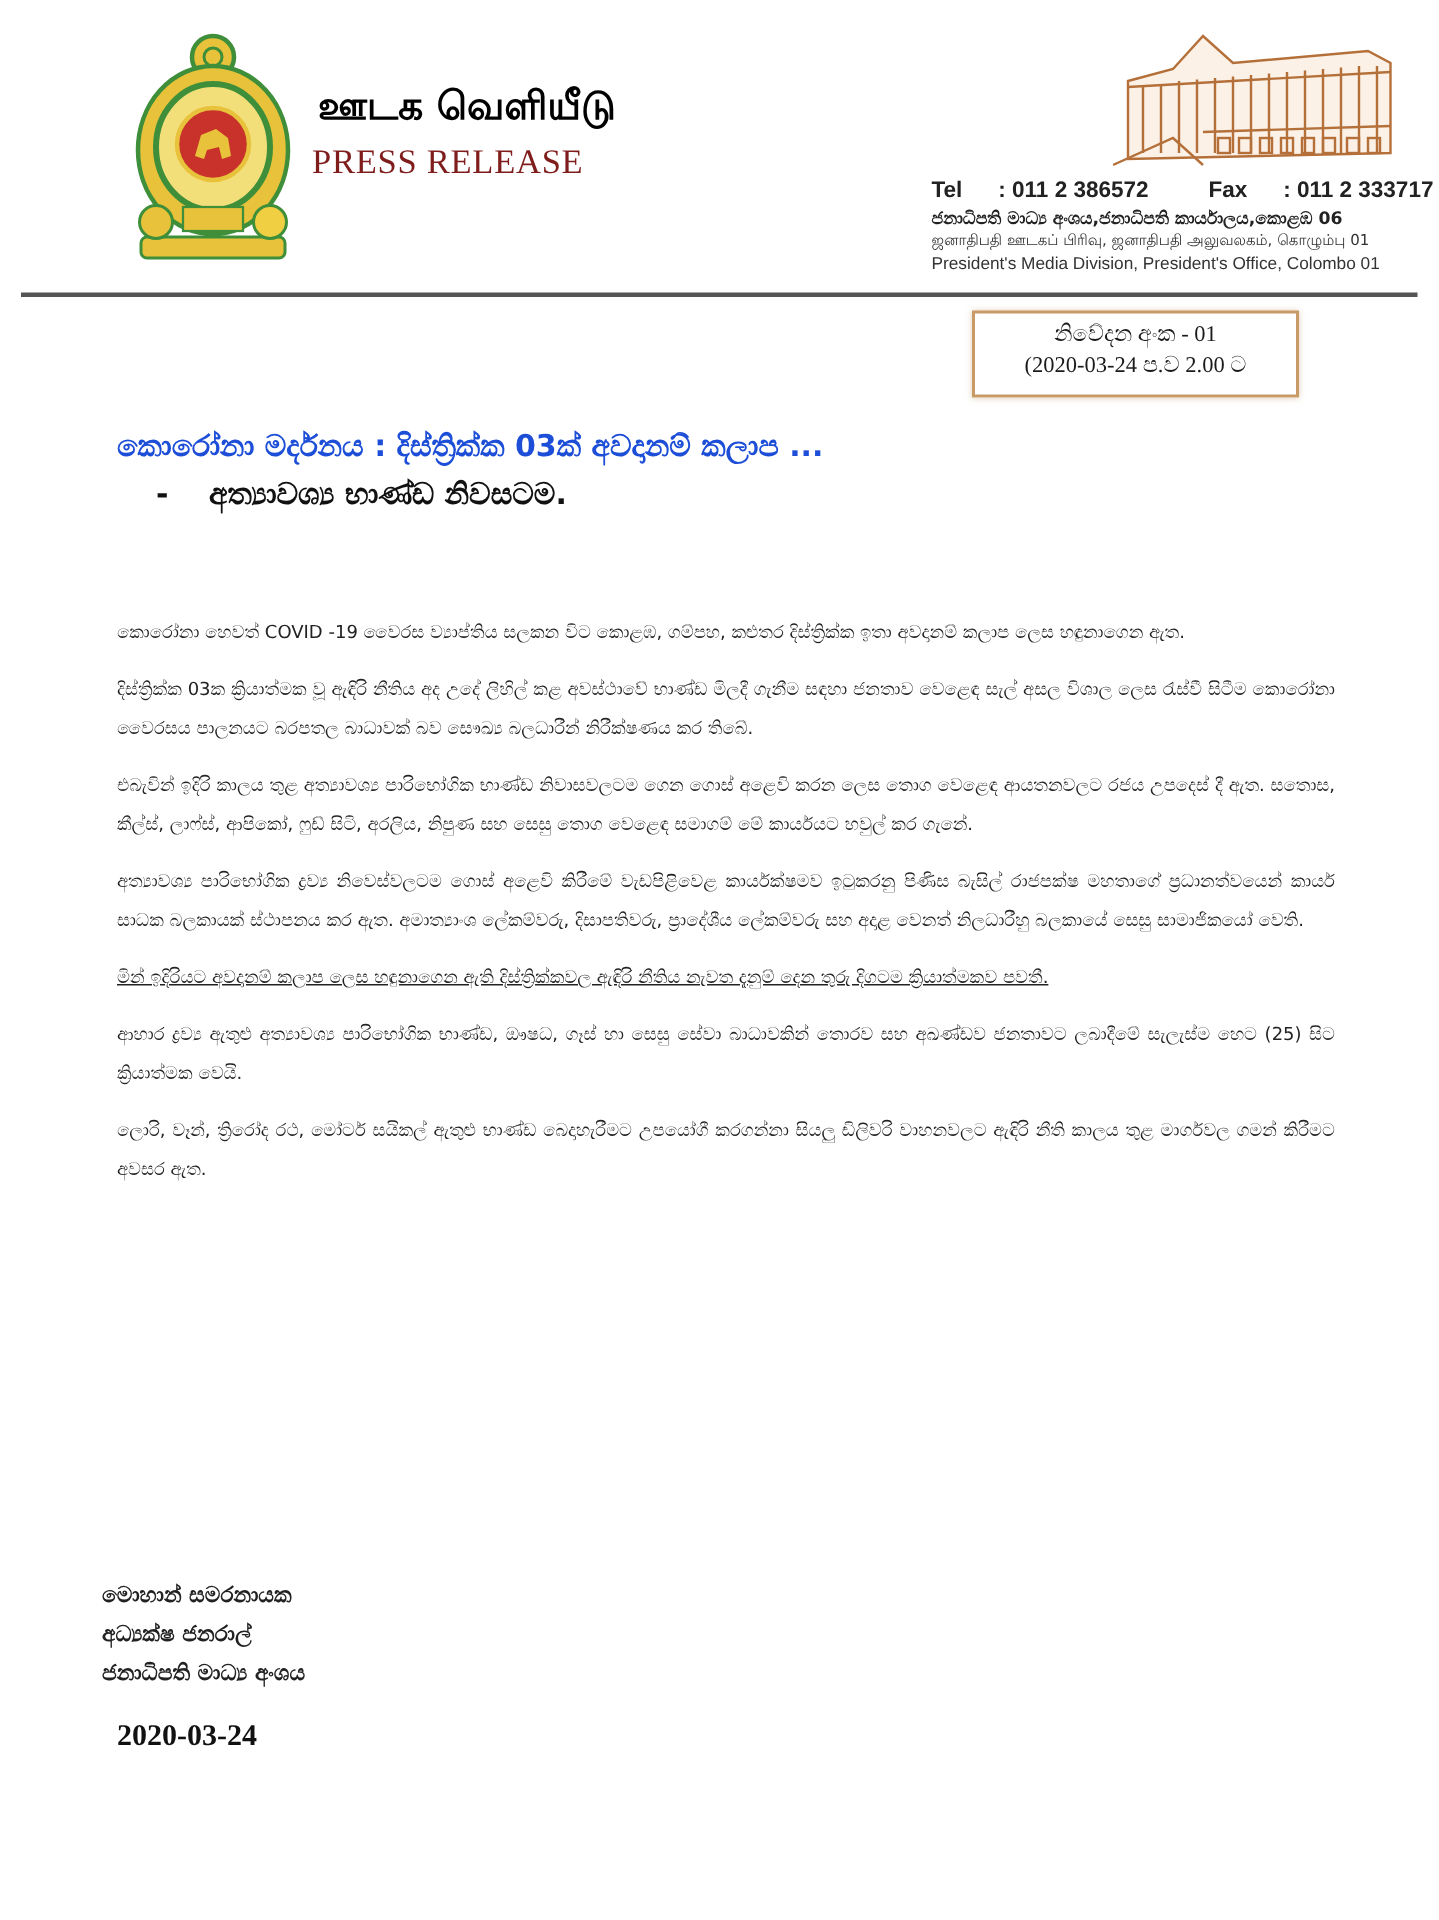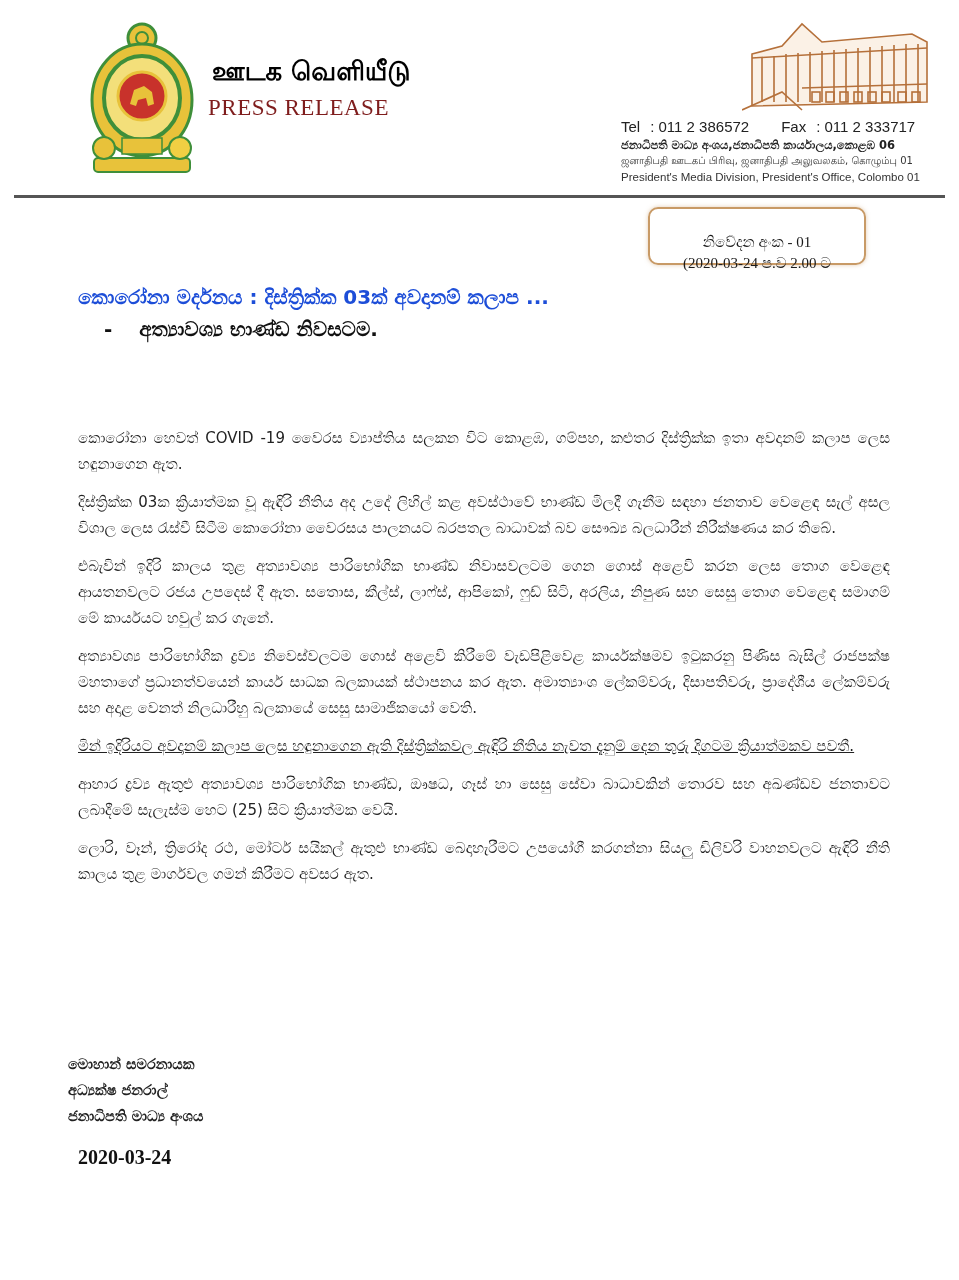--- a/index.html
+++ b/index.html
@@ -7,36 +7,36 @@
       width: 959px; height: 1280px; background: #ffffff; position: relative; overflow: hidden;
       font-family: "DejaVu Sans", "Liberation Sans", sans-serif; color: #1a1a1a;
     }
     .emblem { position: absolute; left: 86px; top: 20px; width: 112px; height: 158px; }
     .masthead { position: absolute; left: 208px; top: 52px; }
     .mh-sinhala { font-size: 30px; font-weight: bold; letter-spacing: 1px; line-height: 40px; color: #111; }
     .mh-tamil { font-size: 26px; font-weight: bold; line-height: 38px; margin-left: 4px; color: #000000; }
     .mh-english { font-family: "Liberation Serif", "DejaVu Serif", serif; font-size: 23px; line-height: 36px; color: #7f1d1d; letter-spacing: 0.5px; }
     .building { position: absolute; left: 742px; top: 14px; width: 195px; height: 100px; }
     .contact { position: absolute; right: 18px; top: 118px; text-align: left; width: 320px; }
-    .contact-line1 { font-family: "Liberation Sans", sans-serif; font-size: 15px; font-weight: normal; color: #222; display: flex; gap: 6px; white-space: nowrap; }
+    .contact-line1 { font-family: "Liberation Sans", sans-serif; font-size: 15px; font-weight: bold; color: #222; display: flex; gap: 20px; white-space: nowrap; }
     .contact-line1 .lbl { margin-right: 4px; }
     .contact-line1 .gap { width: 20px; }
     .contact-si { font-size: 11.5px; font-weight: bold; color: #222; margin-top: 3px; white-space: nowrap; }
     .contact-ta { font-size: 10px; color: #333; margin-top: 3px; white-space: nowrap; }
     .contact-en { font-family: "Liberation Sans", sans-serif; font-size: 11.5px; color: #333; margin-top: 3px; white-space: nowrap; }
     .rule { position: absolute; left: 14px; right: 14px; top: 195px; height: 3px; background: #555; }
     .ref-box {
       position: absolute; left: 648px; top: 207px; width: 218px; height: 58px;
-      border: 2.5px solid #c89a66; border-radius: 10px; box-shadow: 0 0 4px rgba(200,154,102,0.5);
-      font-family: "Liberation Serif", "DejaVu Serif", serif; font-size: 15px; text-align: center; line-height: 21px; padding-top: 23px; box-sizing: border-box;
+      border: 2.5px solid #c89a66; border-radius: 0; box-shadow: 0 0 4px rgba(200,154,102,0.5);
+      font-family: "Liberation Serif", "DejaVu Serif", serif; font-size: 15px; text-align: center; line-height: 21px; padding-top: 4px; box-sizing: border-box;
     }
     .headline { position: absolute; left: 78px; top: 285px; font-size: 20px; font-weight: bold; color: #1d4ed8; }
     .subhead { position: absolute; left: 104px; top: 317px; font-size: 20px; font-weight: bold; color: #111; }
     .subhead .dash { margin-right: 20px; }
-    .body { position: absolute; left: 78px; top: 425px; width: 812px; font-size: 15px; line-height: 26px; color: #222; text-align: justify; }
+    .body { position: absolute; left: 78px; top: 408px; width: 812px; font-size: 12px; line-height: 26px; color: #222; text-align: justify; }
     .body p { margin: 0 0 12px 0; }
     .body p.underline { text-decoration: underline; }
     .signature { position: absolute; left: 68px; top: 1051px; font-size: 14.5px; font-weight: bold; line-height: 26px; color: #222; }
     .sig-date { position: absolute; left: 78px; top: 1146px; font-family: "Liberation Serif", "DejaVu Serif", serif; font-size: 20px; font-weight: bold; color: #111; }
   </style>
 </head>
 <body>
 
 <svg class="emblem" viewBox="0 0 112 158">
   <rect x="8" y="138" width="96" height="14" rx="4" fill="#e8c23a" stroke="#3f8f3a" stroke-width="2"></rect>

